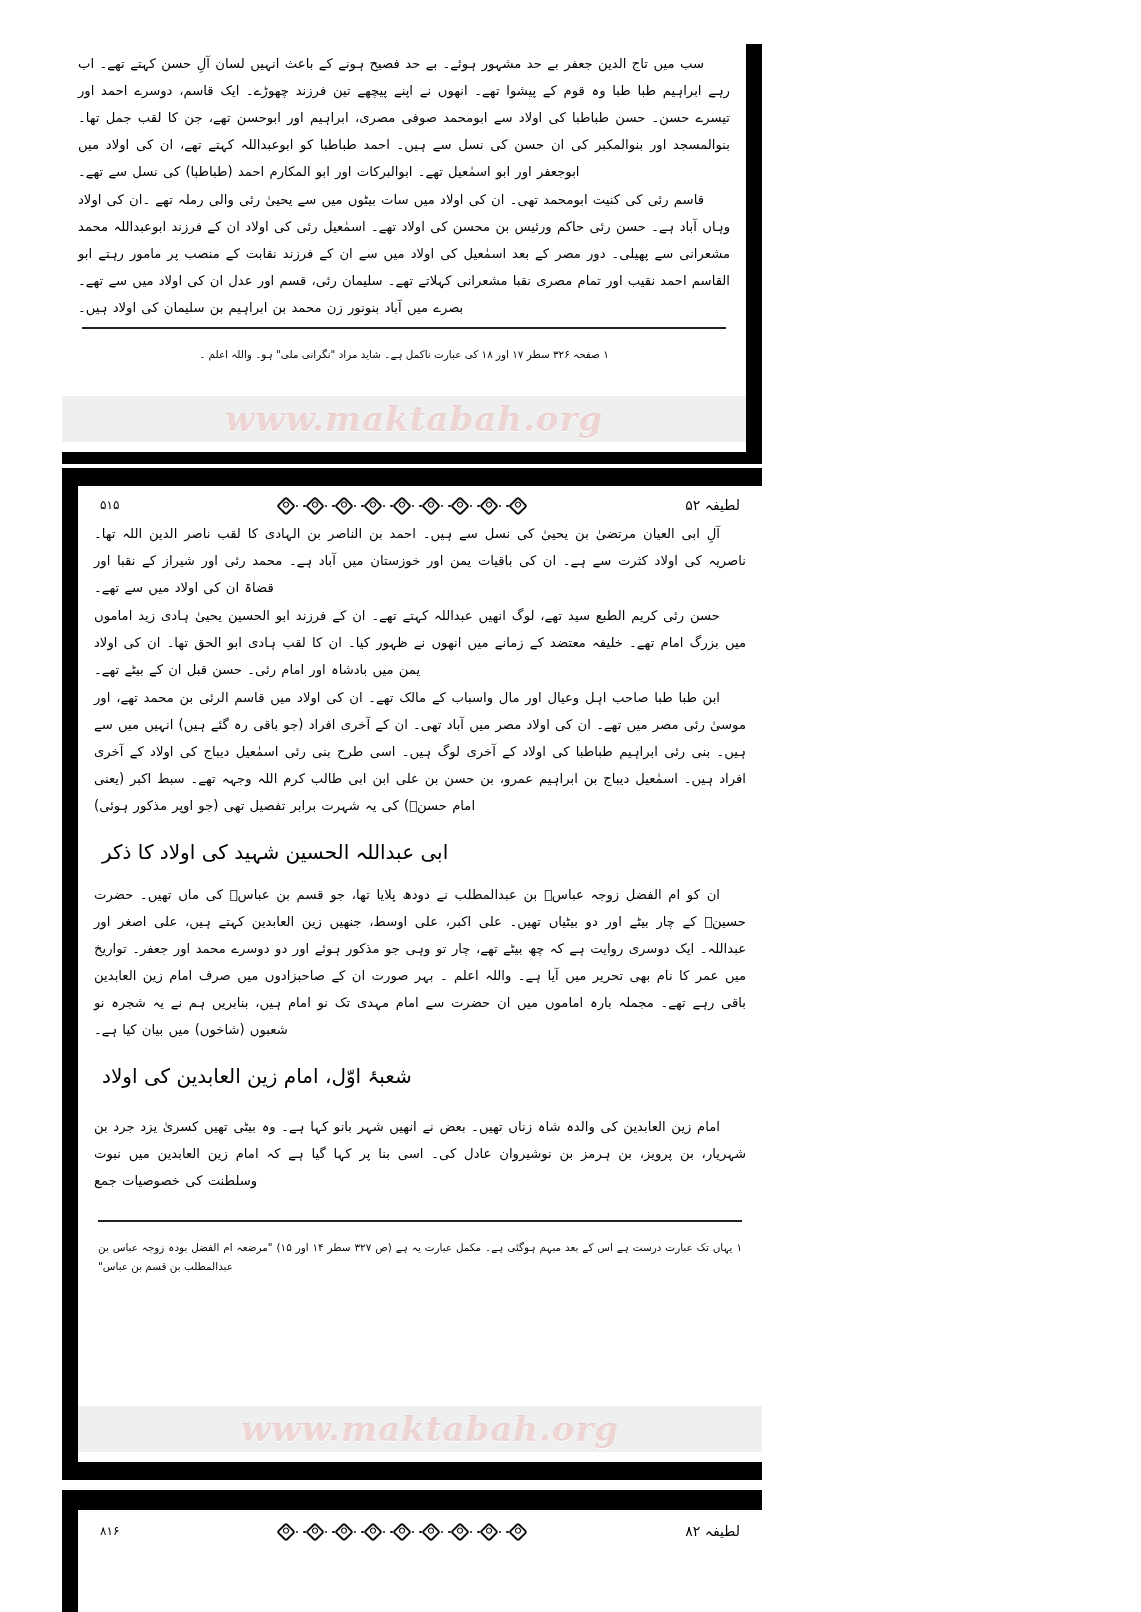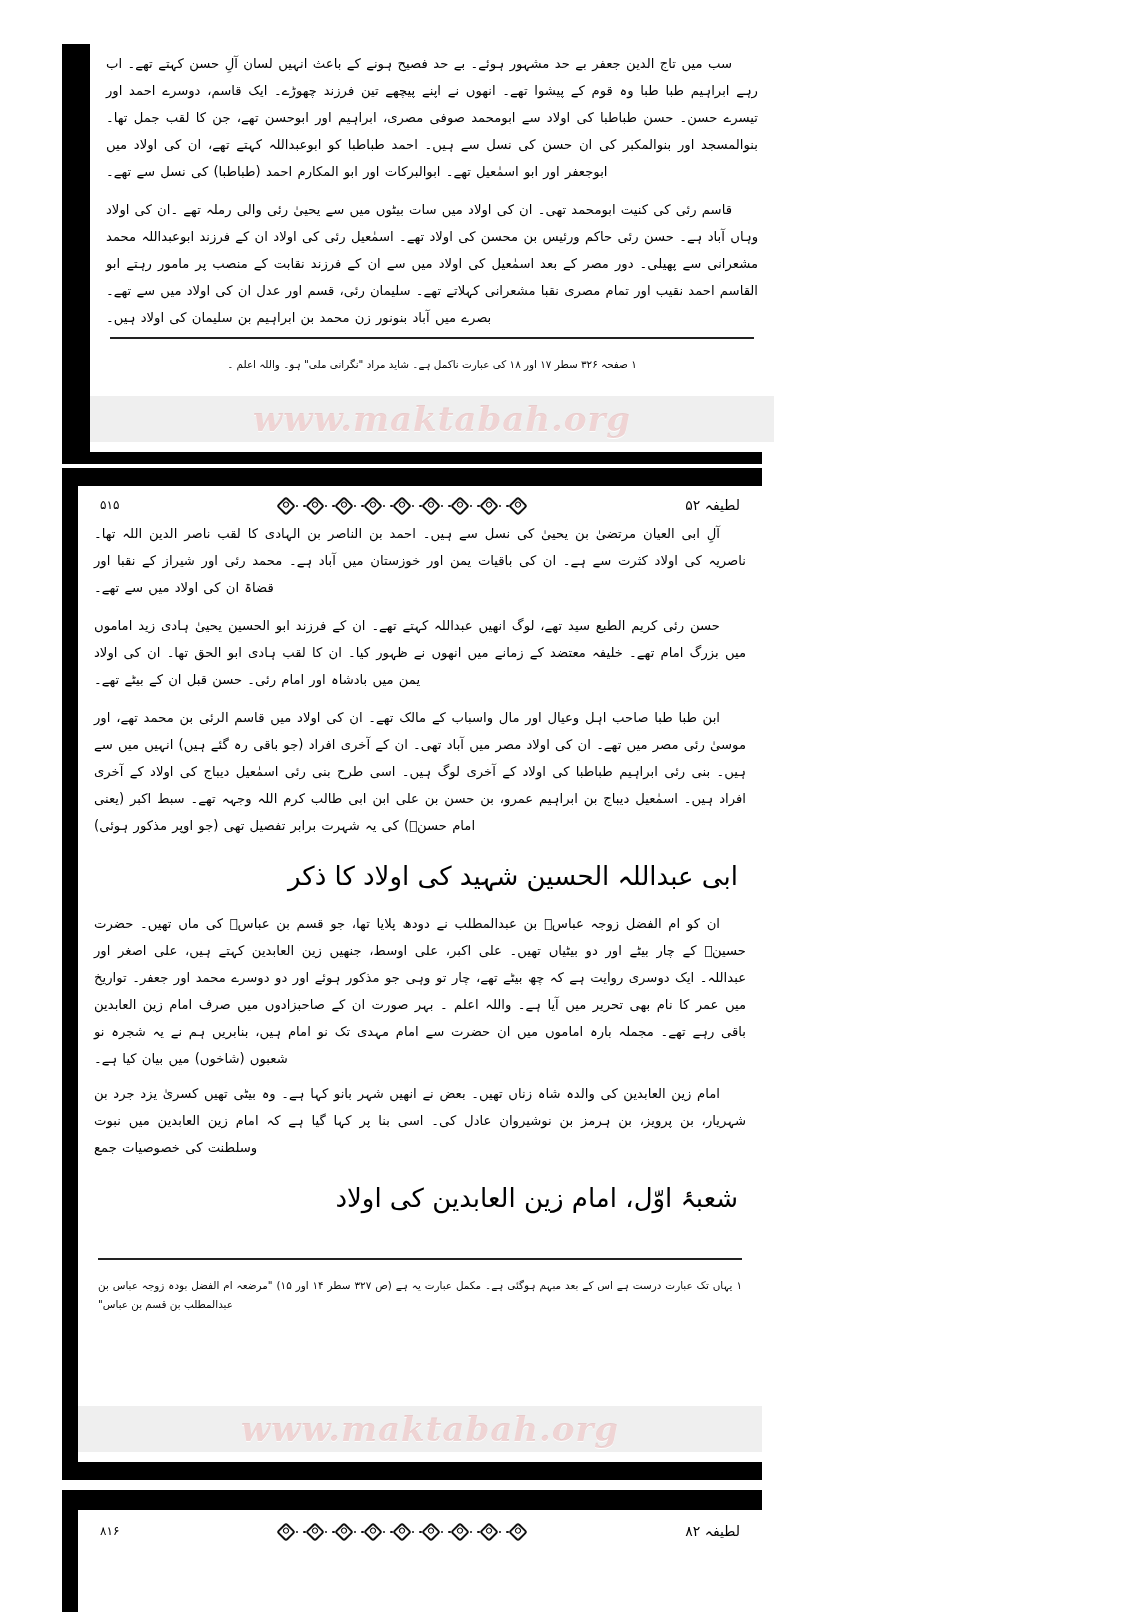--- a/index.html
+++ b/index.html
@@ -24,21 +24,21 @@
   }
   .scan-paper {
     position: absolute;
     background: #ffffff;
     box-sizing: border-box;
     overflow: hidden;
   }
 
   
   #scan-1        { left: 62px;  top: 44px;   width: 700px; height: 420px; }
-  #paper-1       { left: 28px;  top: 0px;    width: 684px; height: 408px; }
+  #paper-1       { left: 0;  top: 0px;    width: 684px; height: 408px; }
 
   
   #scan-2        { left: 62px;  top: 468px;  width: 700px; height: 1012px; }
   #paper-2       { left: 16px;  top: 18px;   width: 684px; height: 976px; }
 
   
   #scan-3        { left: 62px;  top: 1490px; width: 700px; height: 122px; }
   #paper-3       { left: 16px;  top: 20px;   width: 684px; height: 102px; }
 
   
@@ -56,21 +56,21 @@
     word-spacing: 1px;
     padding: 0 16px;
     text-align: justify;
     text-align-last: left;
     filter: blur(0.18px) contrast(1.25);
   }
   .body-text p {
     margin: 0 0 0 0;
     text-indent: 26px;
   }
-  .body-text p + p { margin-top: 11px; }
+  .body-text p + p { margin-top: 1px; }
 
   
   .running-head {
     display: flex;
     align-items: center;
     justify-content: space-between;
     padding: 4px 22px 0 22px;
     height: 34px;
     box-sizing: border-box;
   }
@@ -119,22 +119,22 @@
   }
   .orn-dots i {
     width: 2.4px; height: 2.4px;
     background: #111;
     border-radius: 50%;
     display: block;
   }
 
   
   .section-heading {
-    text-align: right;
-    font-size: 26px;
+    text-align: left;
+    font-size: 20px;
     color: #000;
     padding: 18px 24px 14px 24px;
     line-height: 1.5;
     direction: rtl;
     filter: contrast(1.3);
   }
 
   
   .footnote-rule {
     height: 1.6px;
@@ -257,25 +257,25 @@
       <p>حسن رئی کریم الطبع سید تھے، لوگ انھیں عبداللہ کہتے تھے۔ ان کے فرزند ابو الحسین یحییٰ ہادی زید اماموں میں بزرگ امام تھے۔ خلیفہ معتضد کے زمانے میں انھوں نے ظہور کیا۔ ان کا لقب ہادی ابو الحق تھا۔ ان کی اولاد یمن میں بادشاہ اور امام رئی۔ حسن قبل ان کے بیٹے تھے۔</p>
       <p>ابن طبا طبا صاحب اہل وعیال اور مال واسباب کے مالک تھے۔ ان کی اولاد میں قاسم الرئی بن محمد تھے، اور موسیٰ رئی مصر میں تھے۔ ان کی اولاد مصر میں آباد تھی۔ ان کے آخری افراد (جو باقی رہ گئے ہیں) انہیں میں سے ہیں۔ بنی رئی ابراہیم طباطبا کی اولاد کے آخری لوگ ہیں۔ اسی طرح بنی رئی اسمٰعیل دیباج کی اولاد کے آخری افراد ہیں۔ اسمٰعیل دیباج بن ابراہیم عمرو، بن حسن بن علی ابن ابی طالب کرم اللہ وجہہ تھے۔ سبط اکبر (یعنی امام حسنؓ) کی یہ شہرت برابر تفصیل تھی (جو اوپر مذکور ہوئی)</p>
     </div>
 
     <div class="urdu section-heading">ابی عبداللہ الحسین شہید کی اولاد کا ذکر</div>
 
     <div class="urdu body-text">
       <p>ان کو ام الفضل زوجہ عباسؓ بن عبدالمطلب نے دودھ پلایا تھا، جو قسم بن عباسؓ کی ماں تھیں۔ حضرت حسینؓ کے چار بیٹے اور دو بیٹیاں تھیں۔ علی اکبر، علی اوسط، جنھیں زین العابدین کہتے ہیں، علی اصغر اور عبداللہ۔ ایک دوسری روایت ہے کہ چھ بیٹے تھے، چار تو وہی جو مذکور ہوئے اور دو دوسرے محمد اور جعفر۔ تواریخ میں عمر کا نام بھی تحریر میں آیا ہے۔ واللہ اعلم ۔ بہر صورت ان کے صاحبزادوں میں صرف امام زین العابدین باقی رہے تھے۔ مجملہ بارہ اماموں میں ان حضرت سے امام مہدی تک نو امام ہیں، بنابریں ہم نے یہ شجرہ نو شعبوں (شاخوں) میں بیان کیا ہے۔</p>
     </div>
 
+    <div class="urdu section-heading">شعبۂ اوّل، امام زین العابدین کی اولاد</div>
+
     <div class="urdu body-text" style="padding-top:8px;">
       <p>امام زین العابدین کی والدہ شاہ زناں تھیں۔ بعض نے انھیں شہر بانو کہا ہے۔ وہ بیٹی تھیں کسریٰ یزد جرد بن شہریار، بن پرویز، بن ہرمز بن نوشیروان عادل کی۔ اسی بنا پر کہا گیا ہے کہ امام زین العابدین میں نبوت وسلطنت کی خصوصیات جمع</p>
     </div>
-
-    <div class="urdu section-heading">شعبۂ اوّل، امام زین العابدین کی اولاد</div>
 
     <div class="footnote-rule" style="margin-top:26px;"></div>
     <div class="footnotes urdu">
       <p>۱ یہاں تک عبارت درست ہے اس کے بعد مبہم ہوگئی ہے۔ مکمل عبارت یہ ہے (ص ۳۲۷ سطر ۱۴ اور ۱۵) "مرضعہ ام الفضل بودہ زوجہ عباس بن عبدالمطلب بن قسم بن عباس"</p>
     </div>
 
     <div class="watermark-band" style="top:920px;"></div>
     <div class="watermark" style="top:923px;">www.maktabah.org</div>
   </div>
 </div>

